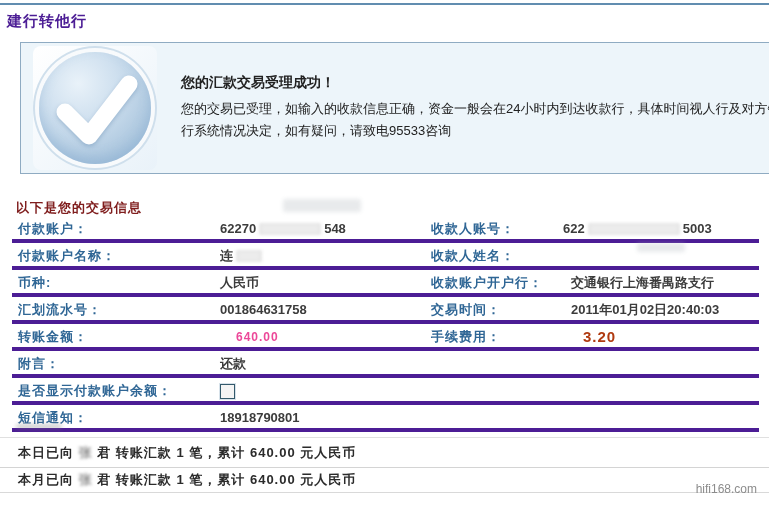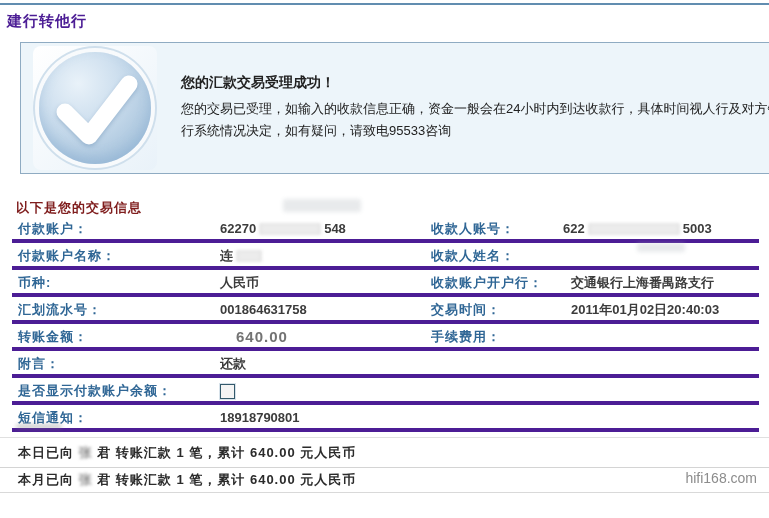--- a/index.html
+++ b/index.html
@@ -45,21 +45,21 @@
   
   .details { position:absolute; top:216px; left:12px; right:10px; }
   .detail-row {
     display:grid; grid-template-columns:208px 205px 138px 1fr;
     height:27px; line-height:26px;
     border-bottom:4px solid #4c1d95;
     font-size:13px;
   }
   .field-label { padding-left:6px; font-weight:bold; color:#2f6695; letter-spacing:1px; }
   .field-value { font-weight:bold; color:#3c3c3c; white-space:nowrap; }
-  .field-value.red { color:#737373; font-size:15px; padding-left:16px; letter-spacing:1px; }
+  .field-value.red { color:#ec4899; font-size:12px; padding-left:16px; letter-spacing:1px; }
   .field-value.red2 { color:#b03a10; font-size:15px; padding-left:20px; letter-spacing:1px; }
   .field-value.pad8 { padding-left:8px; }
   .redact {
     display:inline-block; height:12px; border-radius:2px;
     background:#ededed; box-shadow:inset 0 0 5px #dcdcdc;
     filter:blur(1.5px); vertical-align:middle; margin:0 3px 2px 3px;
   }
   .cb {
     width:15px; height:15px; margin-top:6px;
     appearance:none; -webkit-appearance:none;
@@ -68,22 +68,22 @@
   }
   
   .summary { position:absolute; top:437px; left:0; right:0; border-bottom:1px solid #d9d9d9; }
   .summary-row {
     height:30px; line-height:30px; border-top:1px solid #e0e0e0;
     font-size:13px; font-weight:bold; color:#2b2b2b; padding-left:18px; letter-spacing:1px;
   }
   .summary-row.second { height:25px; line-height:24px; border-top:1px solid #d4d4d4; }
   .smudge-char { color:#8a8a8a; filter:blur(1.8px); }
   .watermark {
-    position:absolute; top:470px; right:12px;
-    font-size:14px; color:#8c8c8c;
+    position:absolute; top:482px; right:12px;
+    font-size:12px; color:#8c8c8c;
   }
   .smudge { position:absolute; background:rgba(190,195,200,.35); filter:blur(2px); border-radius:2px; }
   .sm1 { left:283px; top:199px; width:78px; height:13px; }
   .sm2 { left:637px; top:243px; width:48px; height:9px; }
   .sm3 { left:16px;  top:424px; width:46px; height:5px; background:rgba(120,120,120,.35); }
 </style>
 </head>
 <body>
 
 <div class="topline"></div>
@@ -132,20 +132,21 @@
     <span class="field-label">汇划流水号：</span>
     <span class="field-value">001864631758</span>
     <span class="field-label">交易时间：</span>
     <span class="field-value pad8">2011年01月02日20:40:03</span>
   </div>
 
   <div class="detail-row">
     <span class="field-label">转账金额：</span>
     <span class="field-value red">640.00</span>
     <span class="field-label">手续费用：</span>
+    <span class="field-value red2">3.20</span>
   </div>
 
   <div class="detail-row">
     <span class="field-label">附言：</span>
     <span class="field-value">还款</span>
     <span></span>
       <span></span>
   </div>
 
   <div class="detail-row">

